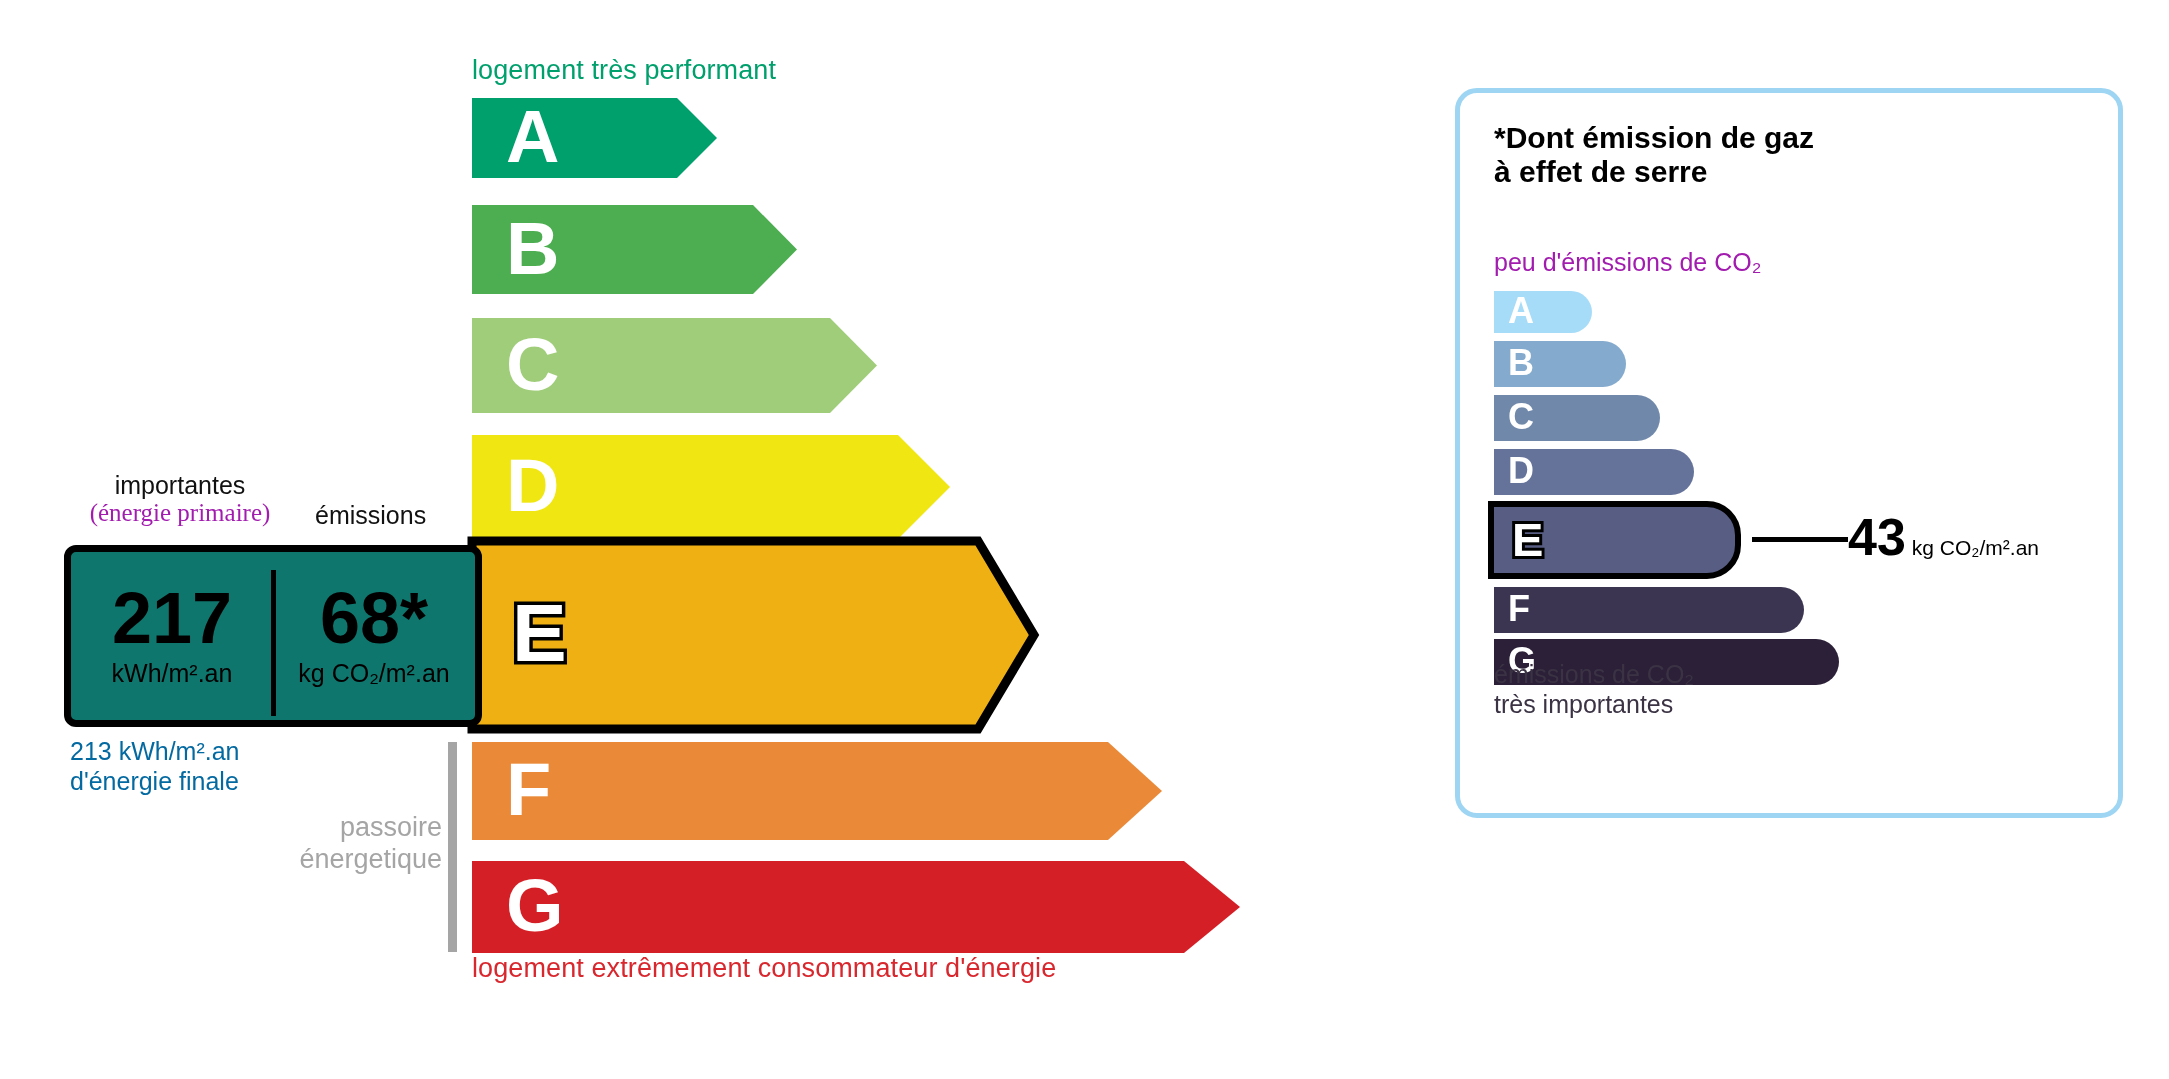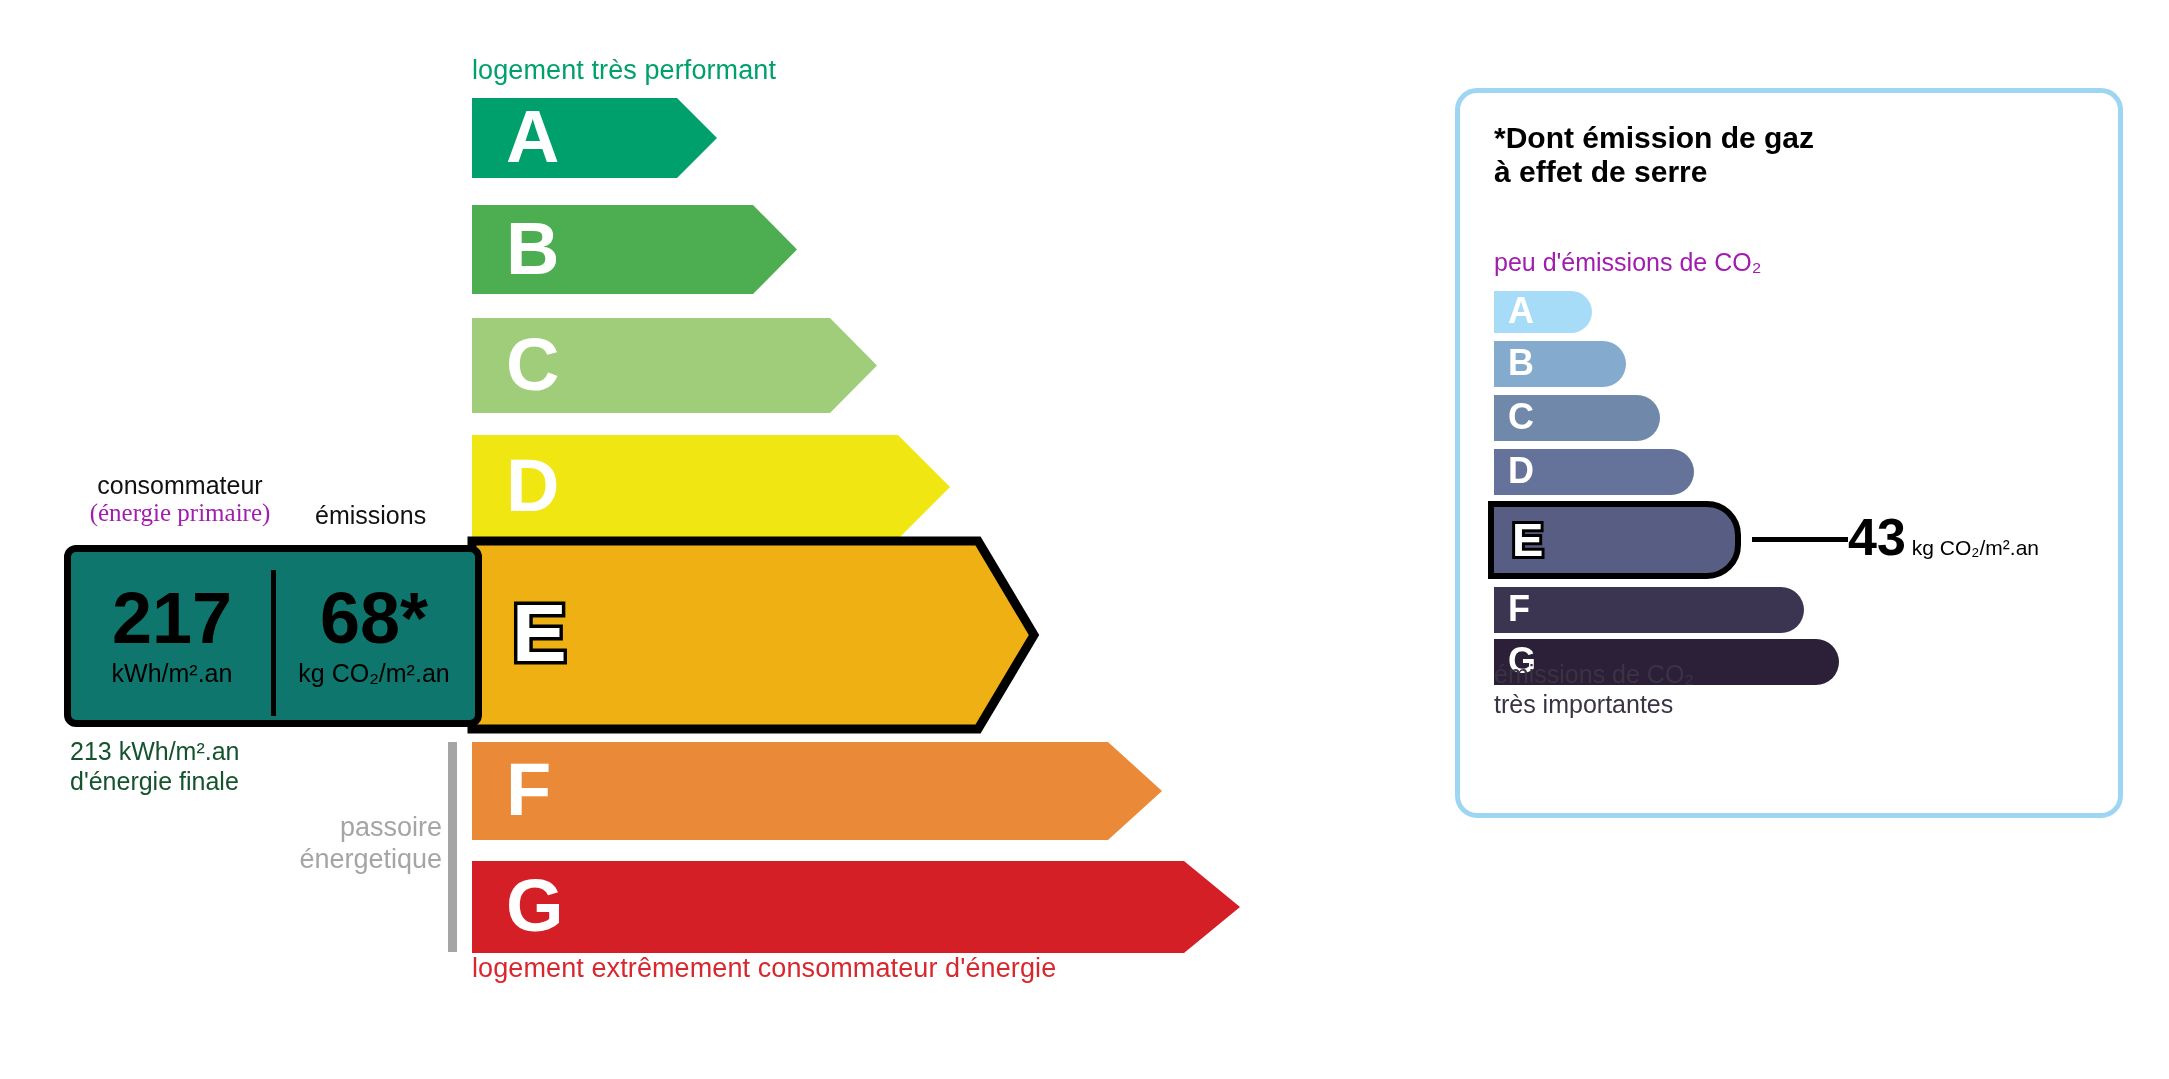--- a/index.html
+++ b/index.html
@@ -61,21 +61,21 @@
     position:absolute;left:52px;top:471px;width:232px;text-align:center;
     font-size:25px;color:#111;line-height:1.12;
   }
   .lbl-conso .sub{color:#a21caf;display:block;font-family:Liberation Serif, serif;}
   .lbl-emis{
     position:absolute;left:303px;top:501px;
     font-size:25px;color:#111;white-space:nowrap;
   }
   .lbl-final{
     position:absolute;left:58px;top:736px;
-    font-size:25px;color:#14532d;line-height:1.2;white-space:nowrap;
+    font-size:25px;color:#0369a1;line-height:1.2;white-space:nowrap;
   }
   .lbl-passoire{
     position:absolute;left:180px;top:812px;width:250px;text-align:right;
     font-size:27px;color:#a5a5a5;line-height:1.18;
   }
   .passoire-bar{
     position:absolute;left:436px;top:742px;width:9px;height:210px;
     background:#a5a5a5;
   }
 
@@ -175,21 +175,21 @@
     <div class="band" id="band-G" style="top:861px;">
       <svg width="768" height="92" viewBox="0 0 768 92">
         <polygon points="0,0 712,0 768,46 712,92 0,92" fill="#d41f26"></polygon>
       </svg>
       <span class="letter">G</span>
     </div>
 
     <div class="bottom-caption">logement extrêmement consommateur d'énergie</div>
 
     <div class="lbl-conso">
-      <span>consommateur</span>
+      <span>importantes</span>
       <span class="sub">(énergie primaire)</span>
     </div>
     <div class="lbl-emis">émissions</div>
 
     <div class="plate">
       <div class="cell left">
         <div class="big">217</div>
         <div class="unit">kWh/m².an</div>
       </div>
       <div class="vdiv"></div>

